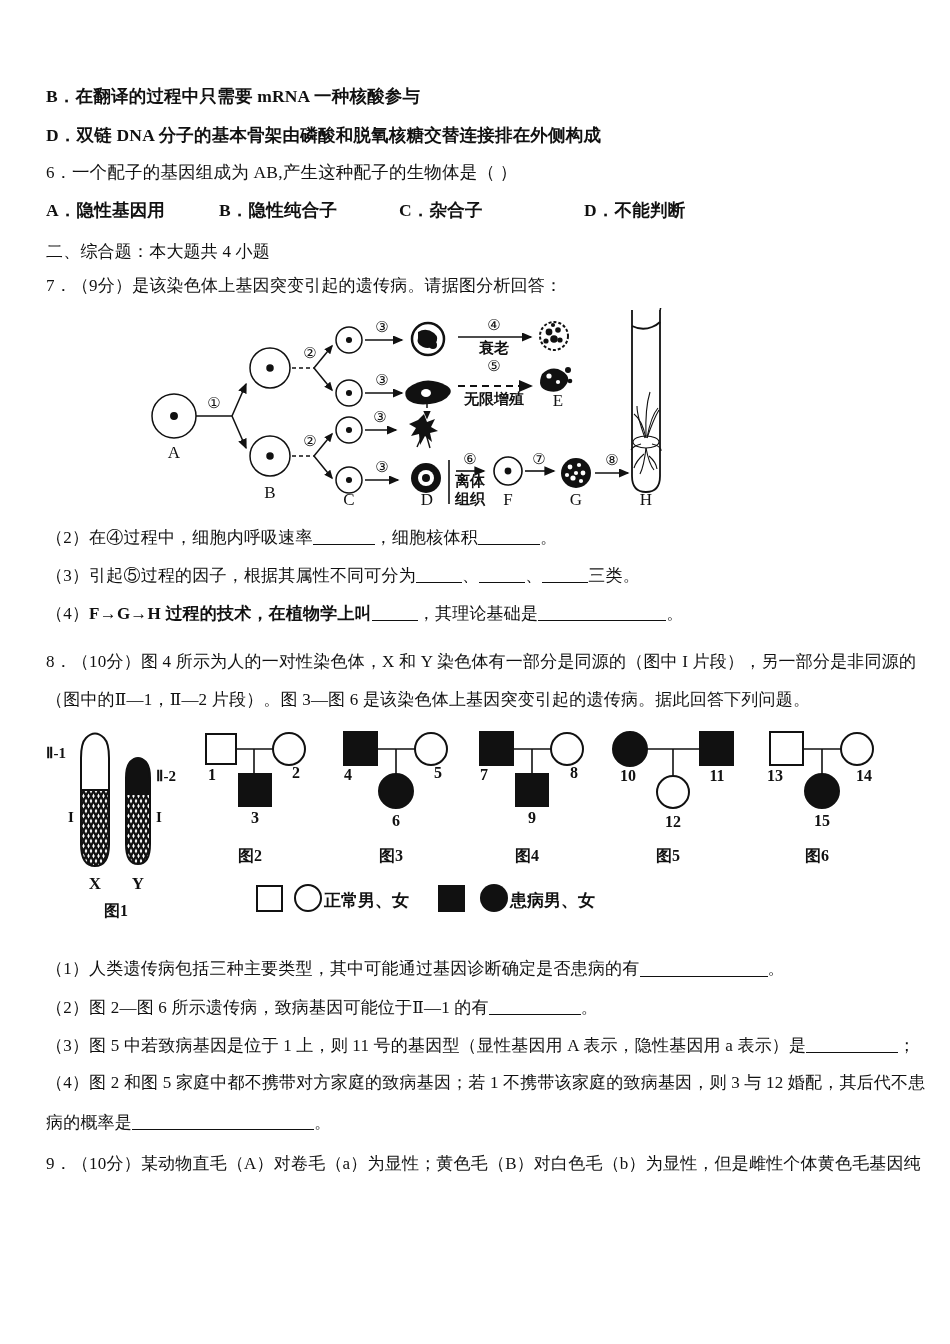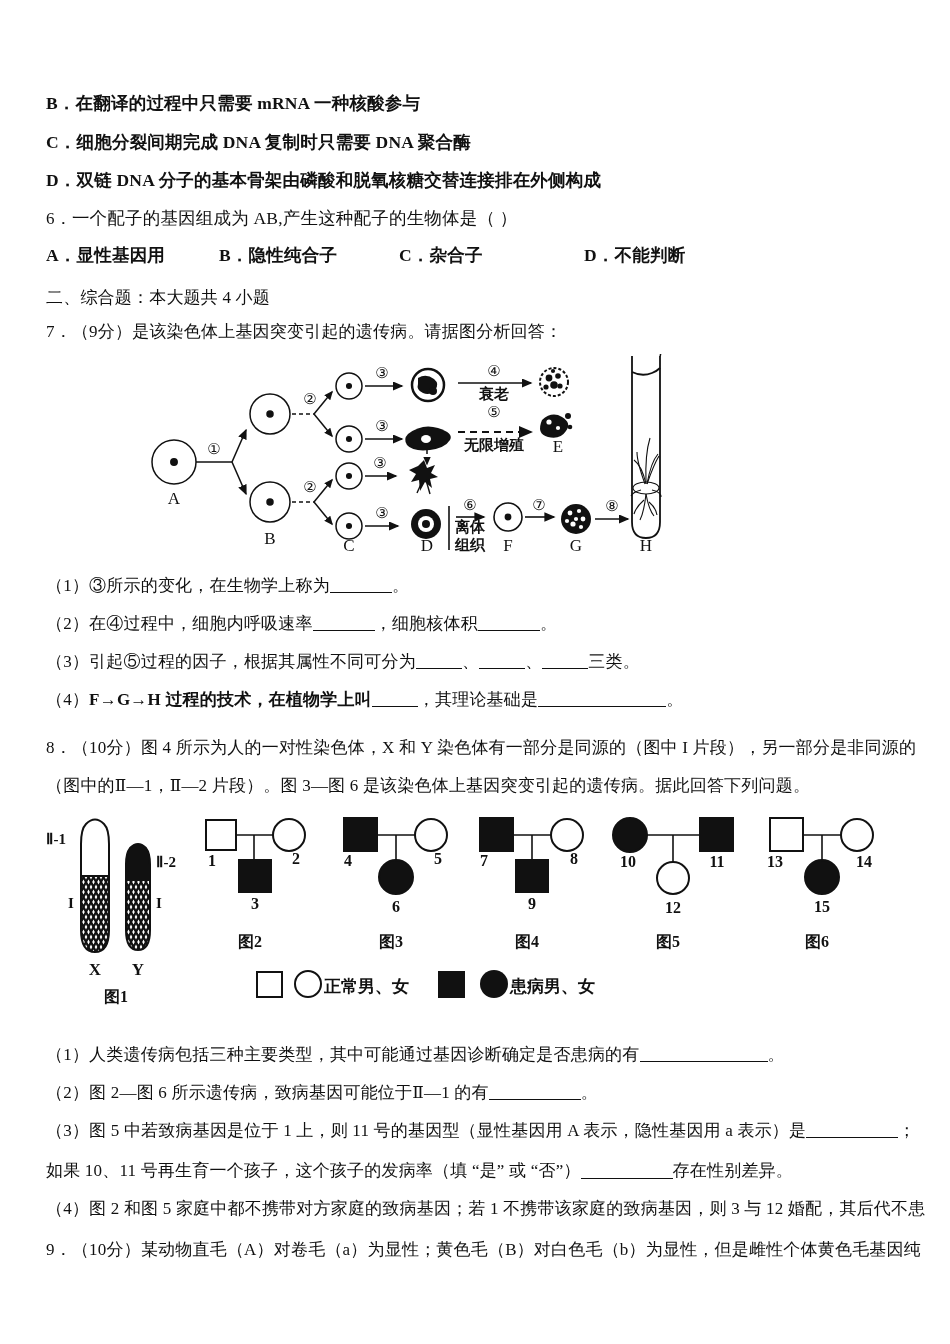--- a/index.html
+++ b/index.html
@@ -32,21 +32,21 @@
     font-size: 17.5px;
     line-height: 1.0;
     margin: 0 0 0 0;
     white-space: nowrap;
     letter-spacing: 0.2px;
   }
   .opt-line {
     margin-top: 21px;
     font-weight: bold;
   }
-  .opt-line.first { margin-top: 15px; }
+  .opt-line.first { margin-top: 8px; }
   .q-line { margin-top: 21px; }
   .bold { font-weight: bold; }
   .lbl { font-weight: bold; }
   .sec-head {
     margin-top: 24px;
     font-size: 17px;
     font-weight: normal;
   }
   .qnum { font-size: 17px; }
   .sub-q {
@@ -84,31 +84,28 @@
 </head>
 <body>
 
 <div class="page">
   <div class="content">
 
     <div class="line opt-line first">
       <span class="lbl">B．</span><span>在翻译的过程中只需要 mRNA 一种核酸参与</span>
     </div>
     <div class="line opt-line">
-      <span class="lbl">C．</span><span>细胞分裂间期完成 DNA 复制时只需要 DNA 聚合酶</span>
-    </div>
-    <div class="line opt-line">
       <span class="lbl">D．</span><span>双链 DNA 分子的基本骨架由磷酸和脱氧核糖交替连接排在外侧构成</span>
     </div>
 
     <div class="line q-line" style="margin-top:20px;">
       <span class="qnum">6．</span><span>一个配子的基因组成为 AB,产生这种配子的生物体是（ ）</span>
     </div>
     <div class="line optrow" style="margin-top:20px;font-weight:bold;">
-      <span style="width:173px;display:inline-block;"><span>A．</span><span>显性基因用</span></span>
+      <span style="width:173px;display:inline-block;"><span>A．</span><span>隐性基因用</span></span>
       <span style="width:180px;display:inline-block;"><span>B．</span><span>隐性纯合子</span></span>
       <span style="width:185px;display:inline-block;"><span>C．</span><span>杂合子</span></span>
       <span style="display:inline-block;"><span>D．</span><span>不能判断</span></span>
     </div>
 
     <div class="line sec-head">二、综合题：本大题共 4 小题</div>
 
     <div class="line" style="margin-top:17px;font-size:17px;">
       <span>7．</span><span>（9分）</span><span>是该染色体上基因突变引起的遗传病。请据图分析回答：</span>
     </div>
@@ -280,23 +277,20 @@
           <text x="203" y="197">C</text>
           <text x="281" y="197">D</text>
           <text x="412" y="98">E</text>
           <text x="362" y="197">F</text>
           <text x="430" y="197">G</text>
           <text x="500" y="197">H</text>
         </g>
       </svg>
     </div>
 
-    <div class="line sub-q" style="margin-top:22px;">
-      <span>（1）</span><span>③所示的变化，在生物学上称为</span><span class="blank-m"></span><span>。</span>
-    </div>
     <div class="line sub-q">
       <span>（2）</span><span>在④过程中，细胞内呼吸速率</span><span class="blank-m"></span><span>，细胞核体积</span><span class="blank-m"></span><span>。</span>
     </div>
     <div class="line sub-q">
       <span>（3）</span><span>引起⑤过程的因子，根据其属性不同可分为</span><span class="blank-s"></span><span>、</span><span class="blank-s"></span><span>、</span><span class="blank-s"></span><span>三类。</span>
     </div>
     <div class="line sub-q">
       <span>（4）</span><span class="bold">F→G→H 过程的技术，在植物学上叫</span><span class="blank-s"></span><span>，其理论基础是</span><span class="blank-xl"></span><span>。</span>
     </div>
 
@@ -436,25 +430,25 @@
 
     <div class="line sub-q" style="margin-top:18px;">
       <span>（1）</span><span>人类遗传病包括三种主要类型，其中可能通过基因诊断确定是否患病的有</span><span class="blank-xl"></span><span>。</span>
     </div>
     <div class="line sub-q">
       <span>（2）</span><span>图 2—图 6 所示遗传病，致病基因可能位于Ⅱ—1 的有</span><span class="blank-l"></span><span>。</span>
     </div>
     <div class="line sub-q">
       <span>（3）</span><span>图 5 中若致病基因是位于 1 上，则 11 号的基因型（显性基因用 A 表示，隐性基因用 a 表示）是</span><span class="blank-l"></span><span>；</span>
     </div>
+    <div class="line sub-q">
+      <span>（4）</span><span>图 2 和图 5 家庭中都不携带对方家庭的致病基因；若 1 不携带该家庭的致病基因，则 3 与 12 婚配，其后代不患</span>
+    </div>
     <div class="line sub-q" style="margin-top:22px;">
-      <span>如果 10、11 号再生育一个孩子，这个孩子的发病率（填 “是” 或 “否”）</span><span class="blank-l"></span><span>存在性别差异。</span>
-    </div>
-    <div class="line sub-q">
-      <span>（4）</span><span>图 2 和图 5 家庭中都不携带对方家庭的致病基因；若 1 不携带该家庭的致病基因，则 3 与 12 婚配，其后代不患</span>
+      <span>病的概率是</span><span class="blank-xxl"></span><span>。</span>
     </div>
 
     <div class="line tail-note" style="font-size:17px;">
       <span>9．</span><span>（10分）</span><span>某动物直毛（A）对卷毛（a）为显性；黄色毛（B）对白色毛（b）为显性，但是雌性个体黄色毛基因纯</span>
     </div>
 
   </div>
 </div>
 
 </body></html>

